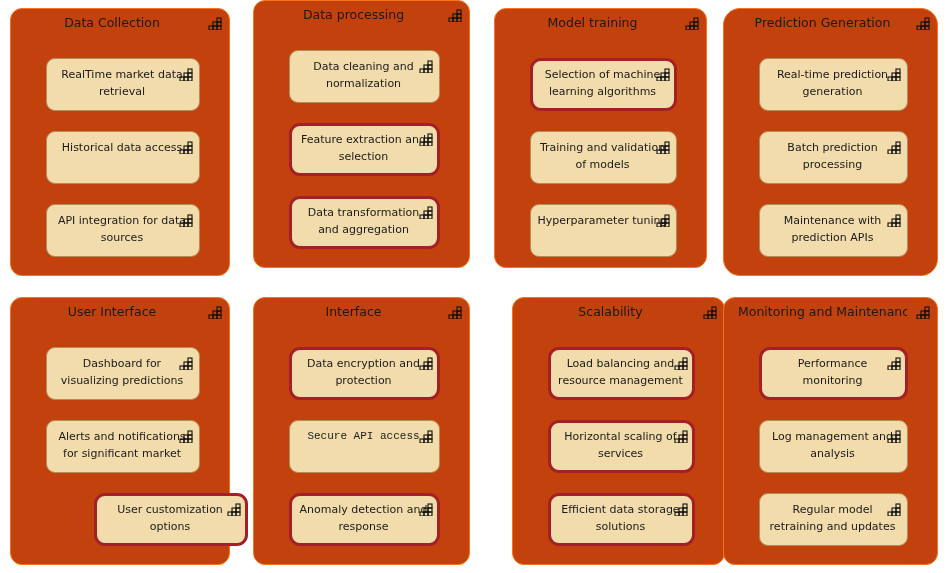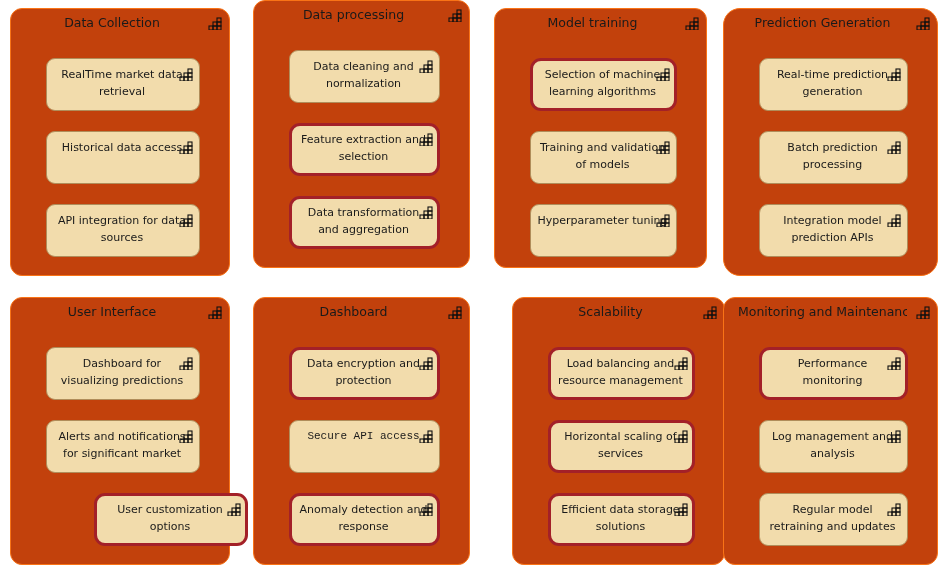--- a/index.html
+++ b/index.html
@@ -288,21 +288,21 @@
             <rect x="9" y="1" width="4" height="4" fill="none" stroke="#111111" stroke-width="1.1"></rect>
             <rect x="9" y="5" width="4" height="4" fill="none" stroke="#111111" stroke-width="1.1"></rect>
             <rect x="5" y="5" width="4" height="4" fill="none" stroke="#111111" stroke-width="1.1"></rect>
             <rect x="9" y="9" width="4" height="4" fill="none" stroke="#111111" stroke-width="1.1"></rect>
             <rect x="5" y="9" width="4" height="4" fill="none" stroke="#111111" stroke-width="1.1"></rect>
             <rect x="1" y="9" width="4" height="4" fill="none" stroke="#111111" stroke-width="1.1"></rect>
           </svg>
         </div>
       </div>
       <div class="elem" style="left: 35px; top: 195px; width: 149px; height: 53px;">
-        <div class="elem-label">Integration model prediction APIs</div>
+        <div class="elem-label">Maintenance with prediction APIs</div>
         <div class="elem-icon">
           <svg viewBox="0 0 14 13" class="stair">
             <rect x="9" y="1" width="4" height="4" fill="none" stroke="#111111" stroke-width="1.1"></rect>
             <rect x="9" y="5" width="4" height="4" fill="none" stroke="#111111" stroke-width="1.1"></rect>
             <rect x="5" y="5" width="4" height="4" fill="none" stroke="#111111" stroke-width="1.1"></rect>
             <rect x="9" y="9" width="4" height="4" fill="none" stroke="#111111" stroke-width="1.1"></rect>
             <rect x="5" y="9" width="4" height="4" fill="none" stroke="#111111" stroke-width="1.1"></rect>
             <rect x="1" y="9" width="4" height="4" fill="none" stroke="#111111" stroke-width="1.1"></rect>
           </svg>
         </div>
@@ -354,21 +354,21 @@
             <rect x="9" y="5" width="4" height="4" fill="none" stroke="#111111" stroke-width="1.1"></rect>
             <rect x="5" y="5" width="4" height="4" fill="none" stroke="#111111" stroke-width="1.1"></rect>
             <rect x="9" y="9" width="4" height="4" fill="none" stroke="#111111" stroke-width="1.1"></rect>
             <rect x="5" y="9" width="4" height="4" fill="none" stroke="#111111" stroke-width="1.1"></rect>
             <rect x="1" y="9" width="4" height="4" fill="none" stroke="#111111" stroke-width="1.1"></rect>
           </svg>
         </div>
       </div>
     </div>
     <div class="panel" style="left: 253px; top: 297px; width: 217px; height: 268px;">
-      <div class="panel-title">Dashboard</div>
+      <div class="panel-title">Interface</div>
       <div class="panel-icon">
         <svg viewBox="0 0 14 13" class="stair">
           <rect x="9" y="1" width="4" height="4" fill="none" stroke="#111111" stroke-width="1.1"></rect>
           <rect x="9" y="5" width="4" height="4" fill="none" stroke="#111111" stroke-width="1.1"></rect>
           <rect x="5" y="5" width="4" height="4" fill="none" stroke="#111111" stroke-width="1.1"></rect>
           <rect x="9" y="9" width="4" height="4" fill="none" stroke="#111111" stroke-width="1.1"></rect>
           <rect x="5" y="9" width="4" height="4" fill="none" stroke="#111111" stroke-width="1.1"></rect>
           <rect x="1" y="9" width="4" height="4" fill="none" stroke="#111111" stroke-width="1.1"></rect>
         </svg>
       </div>

